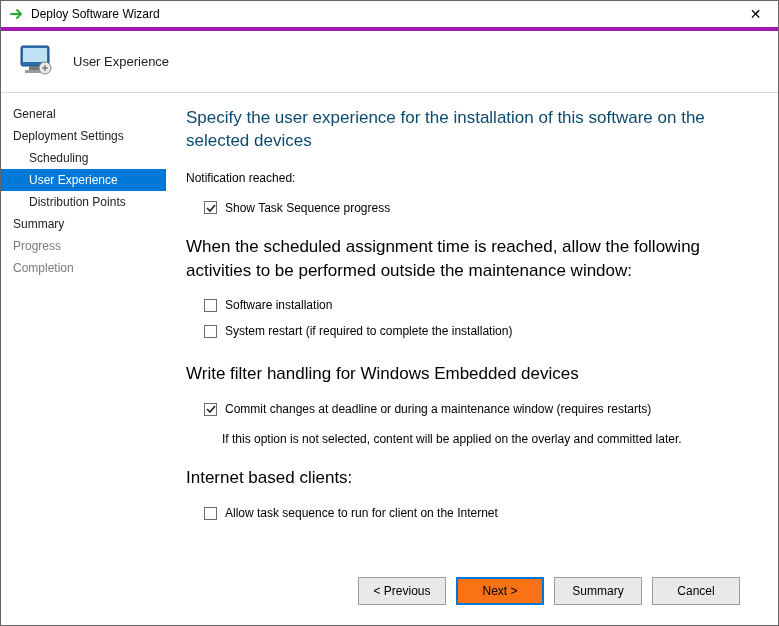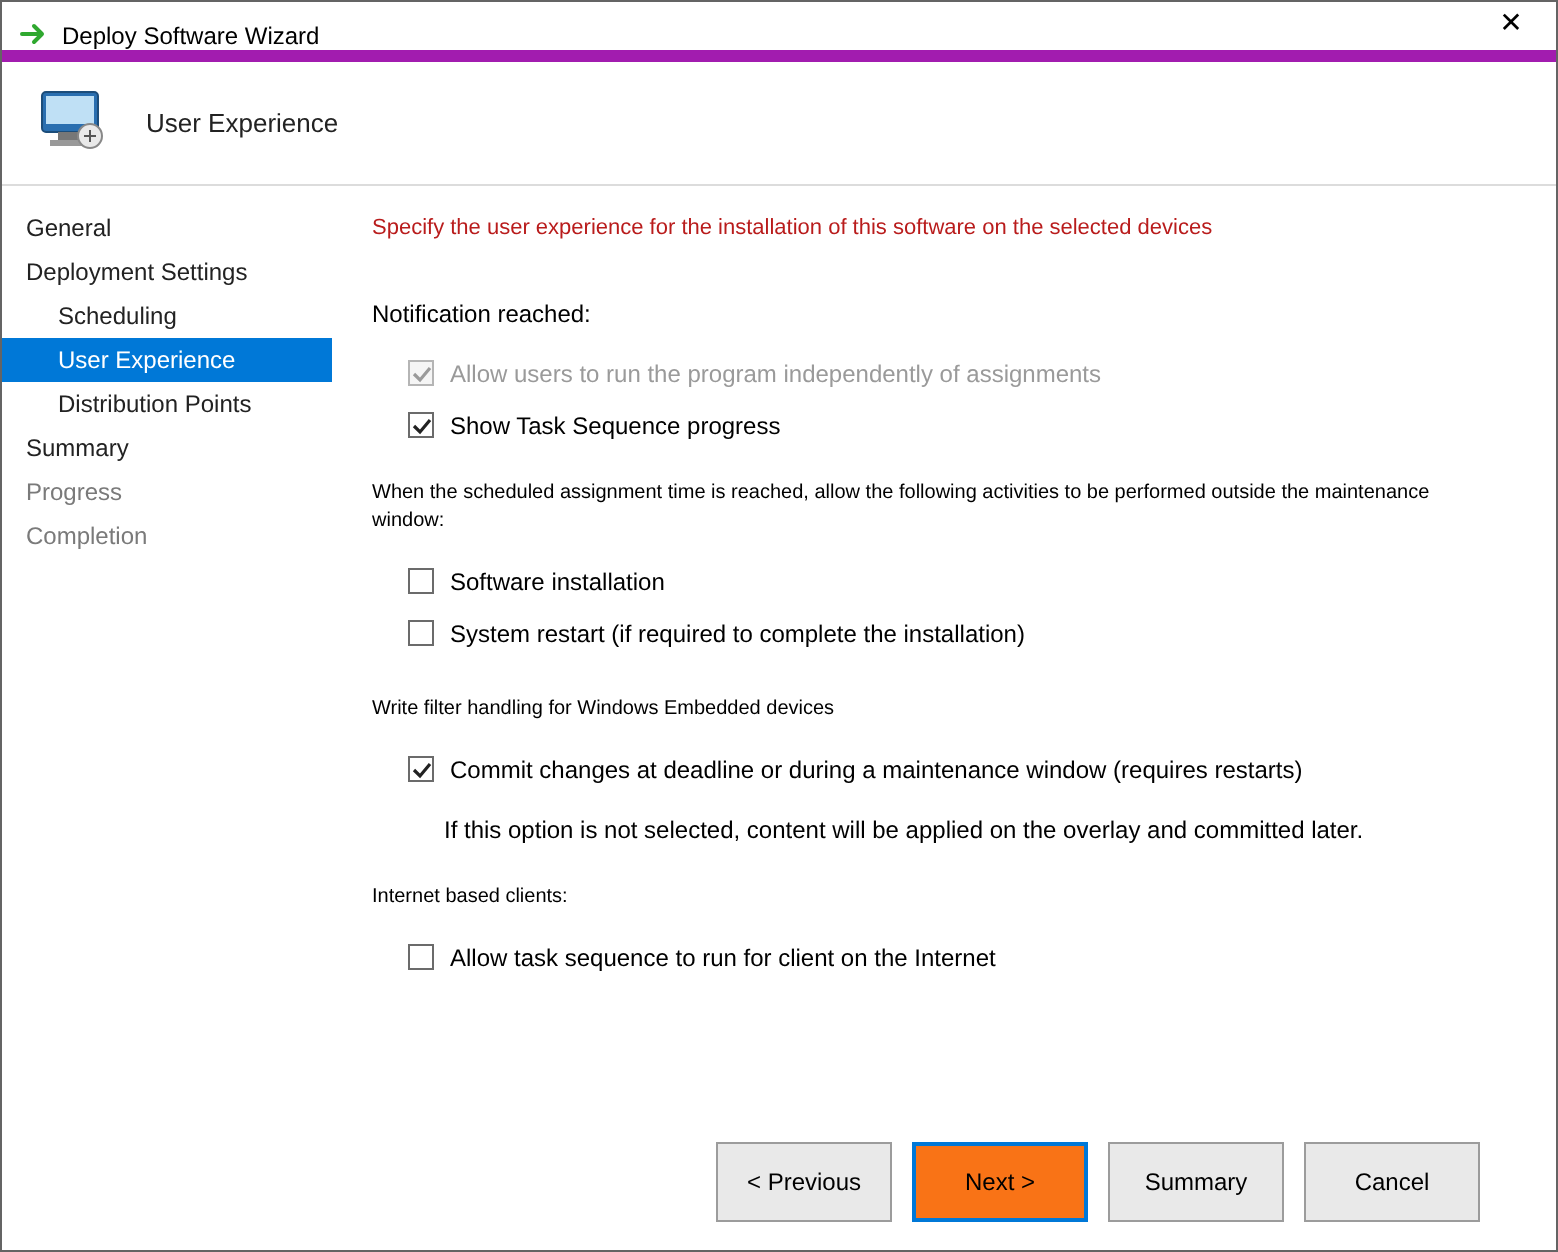--- a/index.html
+++ b/index.html
@@ -13,23 +13,23 @@
     height: 626px;
     border: 1px solid #646464;
     display: flex;
     flex-direction: column;
     overflow: hidden;
   }
   
   .titlebar {
     height: 30px;
     display: flex;
-    align-items: flex-end;
+    align-items: center;
     padding: 0 0 0 8px;
-    border-bottom: 6px solid #a21caf;
+    border-bottom: 4px solid #a21caf;
   }
   .titlebar .title-icon {
     width: 16px; height: 16px; margin-right: 6px;
     display:flex; align-items:center; justify-content:center;
   }
   .titlebar .title-text { flex: 1; font-size: 12px; }
   .titlebar .close-btn {
     width: 45px; height: 29px;
     display: flex; align-items: center; justify-content: center;
     cursor: pointer;
@@ -78,24 +78,24 @@
   .sidebar-item.dim { color: #7a7a7a; }
 
   .main {
     flex: 1;
     padding: 14px 22px 10px 20px;
     display: flex;
     flex-direction: column;
     min-width: 0;
   }
   .page-heading {
-    color: #b91c1c;
-    font-size: 11px;
+    color: #0c4a6e;
+    font-size: 17px;
     line-height: 1.35;
-    margin-bottom: 24px;
+    margin-bottom: 14px;
   }
   .section-label {
     font-size: 12px;
     margin: 4px 0 10px 0;
   }
   .cb-row {
     display: flex;
     align-items: center;
     gap: 8px;
     margin: 6px 0 6px 18px;
@@ -109,21 +109,21 @@
     align-items: center;
     justify-content: center;
     background: #fff;
     flex-shrink: 0;
   }
   .cb.disabled { border-color: #b5b5b5; background: #f5f5f5; }
   .cb .tick { display: none; }
   .cb.checked .tick { display: block; }
   .cb .tick svg { display:block; }
   .para {
-    font-size: 10px;
+    font-size: 17px;
     margin: 14px 0 10px 0;
     line-height: 1.4;
     max-width: 560px;
   }
   .hint {
     font-size: 12px;
     margin: 10px 0 6px 36px;
     max-width: 520px;
   }
   .spacer { flex: 1; }
@@ -133,21 +133,21 @@
     height: 48px;
     display: flex;
     align-items: center;
     justify-content: flex-end;
     gap: 10px;
     padding: 0 16px;
     border-top: 0;
   }
   .btn {
     min-width: 88px;
-    height: 40px;
+    height: 28px;
     padding: 0 12px;
     border: 1px solid #9c9c9c;
     background: #e9e9e9;
     font-size: 12px;
     font-family: inherit;
     cursor: pointer;
   }
   .btn.primary {
     border: 2px solid #0078d7;
     background: #f97316;
@@ -193,30 +193,20 @@
     <div class="sidebar-item">Summary</div>
     <div class="sidebar-item dim">Progress</div>
     <div class="sidebar-item dim">Completion</div>
   </div>
 
   <div class="main">
     <div class="page-heading">Specify the user experience for the installation of this software on the selected devices</div>
 
     <div class="section-label">Notification reached:</div>
 
-    <div class="cb-row disabled">
-      <span class="cb disabled checked">
-        <span class="tick">
-          <svg width="10" height="10" viewBox="0 0 10 10">
-              <path d="M1 5 L4 8 L9 2" stroke="#9a9a9a" stroke-width="1.6" fill="none"></path>
-            </svg>
-        </span>
-      </span>
-      <span>Allow users to run the program independently of assignments</span>
-    </div>
 
     <div class="cb-row">
       <span class="cb checked">
         <span class="tick">
           <svg width="10" height="10" viewBox="0 0 10 10">
               <path d="M1 5 L4 8 L9 2" stroke="#222" stroke-width="1.6" fill="none"></path>
             </svg>
         </span>
       </span>
       <span>Show Task Sequence progress</span>

